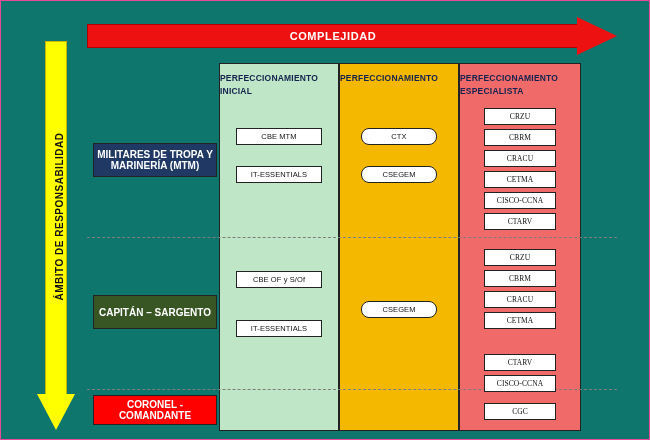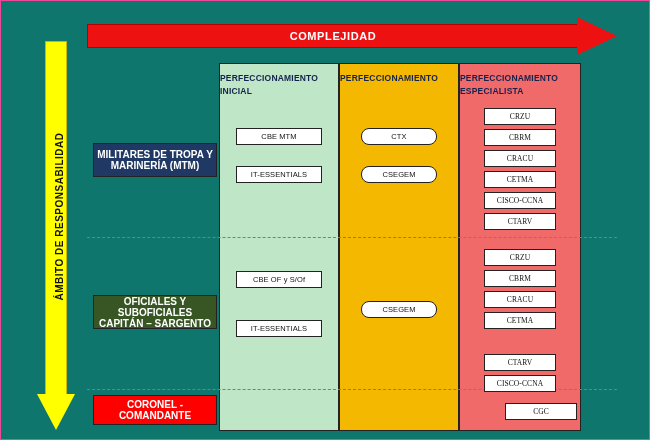--- a/index.html
+++ b/index.html
@@ -227,21 +227,20 @@
     </div>
 
     <div class="rowsep rowsep-1"></div>
     <div class="rowsep rowsep-2"></div>
 
     <div class="role role-tropa">
       <span>MILITARES  DE TROPA Y</span>
       <span>MARINERÍA  (MTM)</span>
     </div>
     <div class="role role-oficial">
-      <span>OFICIALES Y SUBOFICIALES</span>
       <span>CAPITÁN – SARGENTO</span>
     </div>
     <div class="role role-mando">
       <span>CORONEL - COMANDANTE</span>
     </div>
 
     <div class="chip wide" style="left:149px; top:65px;">CBE MTM</div>
     <div class="chip wide" style="left:149px; top:103px;">IT-ESSENTIALS</div>
 
     <div class="chip mid" style="left:274px; top:65px;">CTX</div>
@@ -259,16 +258,16 @@
 
     <div class="chip mid" style="left:274px; top:238px;">CSEGEM</div>
 
     <div class="chip nar" style="left:397px; top:186px;">CRZU</div>
     <div class="chip nar" style="left:397px; top:207px;">CBRM</div>
     <div class="chip nar" style="left:397px; top:228px;">CRACU</div>
     <div class="chip nar" style="left:397px; top:249px;">CETMA</div>
     <div class="chip nar" style="left:397px; top:291px;">CTARV</div>
     <div class="chip nar" style="left:397px; top:312px;">CISCO-CCNA</div>
 
-    <div class="chip nar" style="left:418px; top:340px;">CGC</div>
+    <div class="chip nar" style="left:397px; top:340px;">CGC</div>
 
   </div>
 </div>
 
 </body></html>

